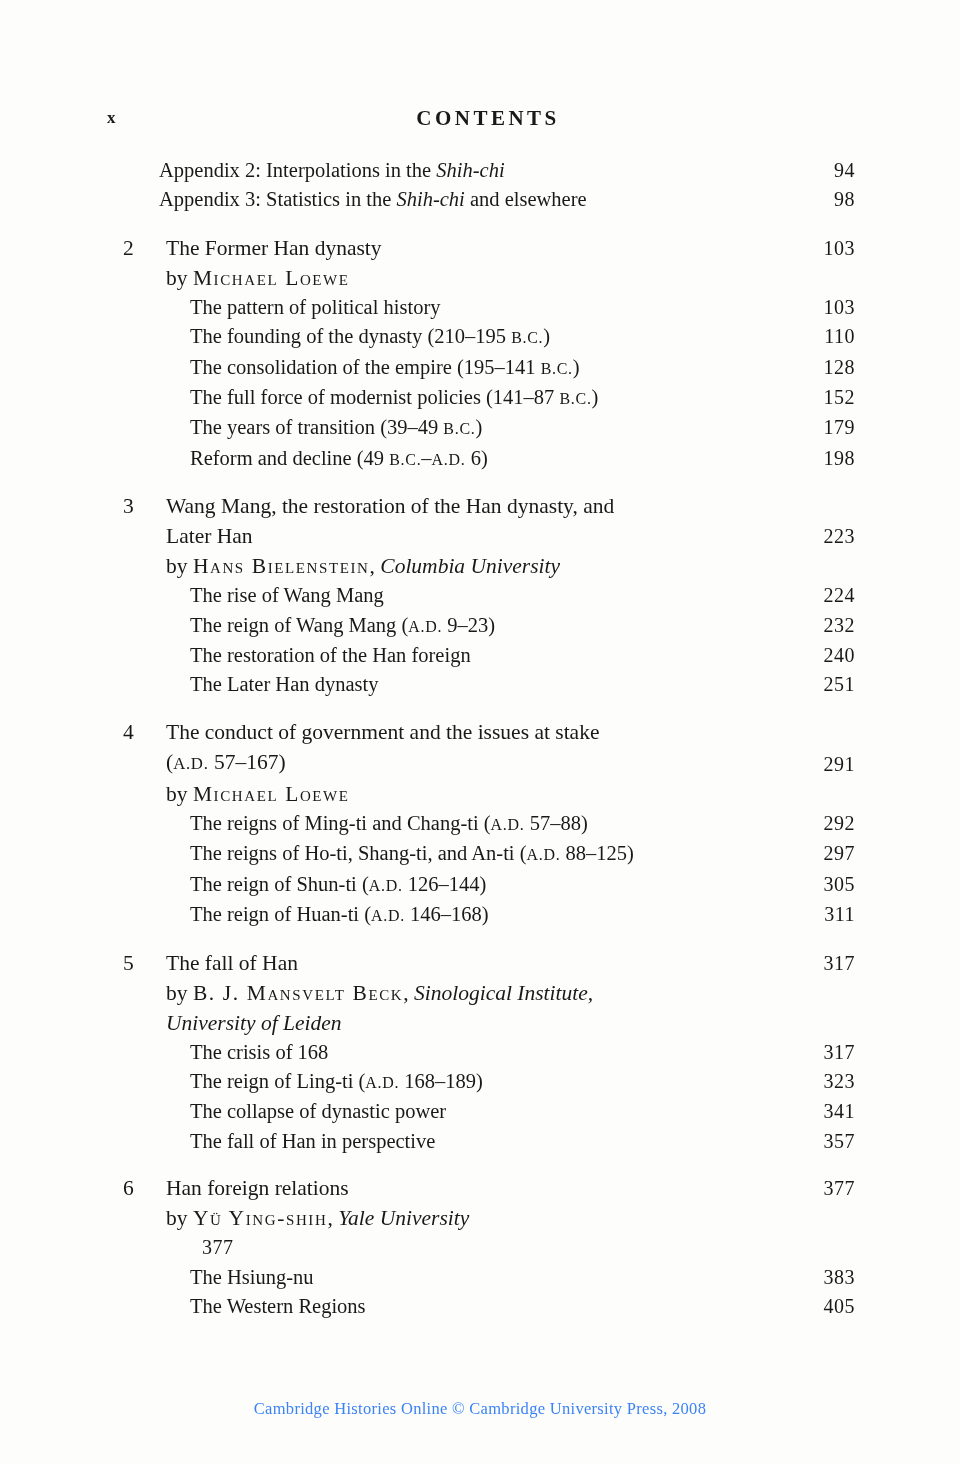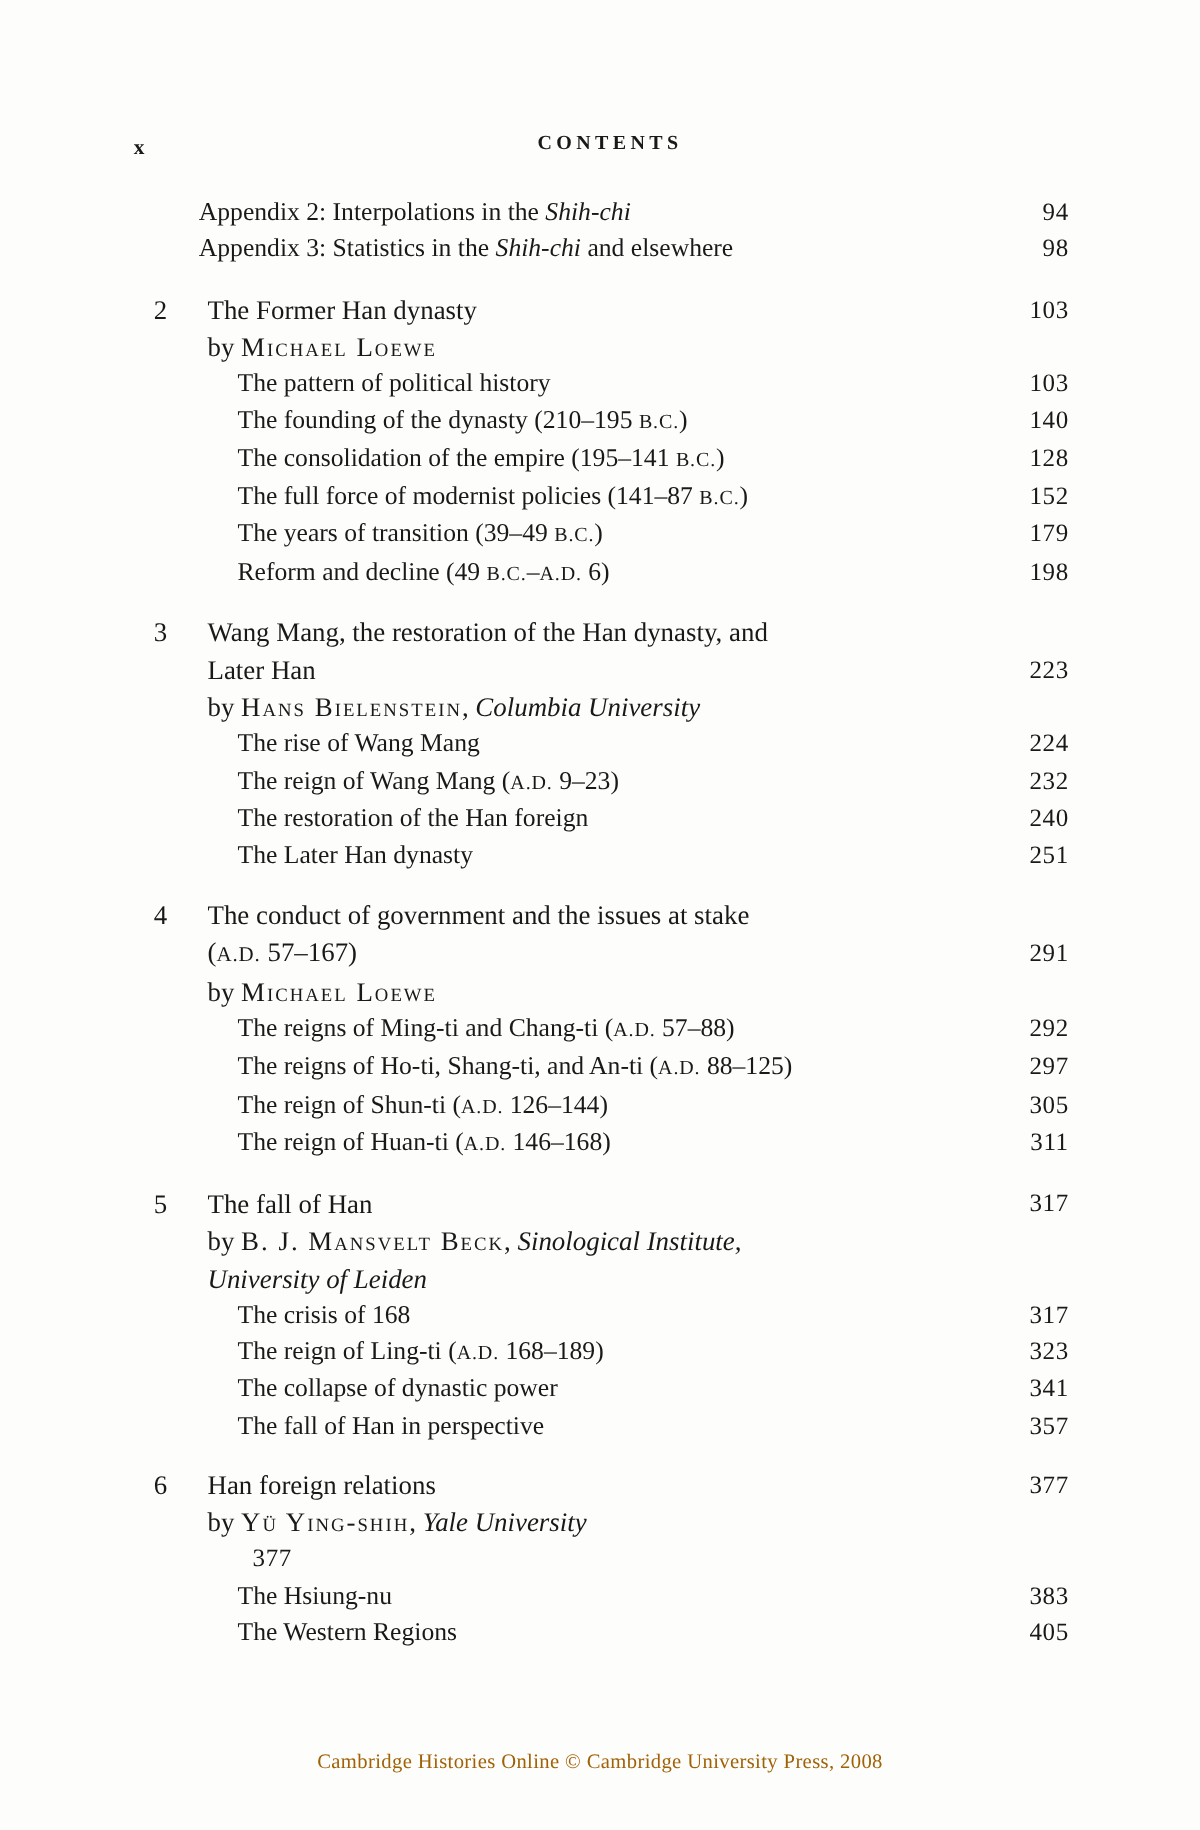--- a/index.html
+++ b/index.html
@@ -14,57 +14,57 @@
   
   .runhead{
     position:absolute;top:106px;left:123px;width:730px;height:24px;
   }
   .folio{
     position:absolute;left:-16px;top:2px;
     font-weight:bold;font-size:17px;
   }
   .head-title{
     text-align:center;
-    font-weight:bold;font-size:16px;letter-spacing:3.5px;
+    font-weight:bold;font-size:21px;letter-spacing:3.5px;
   }
   
   .textblock{
     position:absolute;left:123px;top:152px;width:732px;
   }
   .chapter{
     display:flex;margin-top:17px;
     font-size:21.5px;line-height:30px;
   }
   .chapter-first{margin-top:18px;}
   .chnum{
     width:43px;flex:0 0 43px;
   }
   .chbody{flex:1 1 auto;}
-  .chline{display:flex;justify-content:space-between;align-items:center;gap:26px;}
+  .chline{display:flex;justify-content:space-between;align-items:flex-end;gap:26px;}
   .chtext{white-space:nowrap;}
   .entries{
     margin-top:0;margin-left:67px;
     font-size:20.5px;line-height:29.4px;
   }
   .entries-top{margin-top:4px;margin-left:36px;}
   .entry{display:flex;justify-content:space-between;align-items:baseline;}
   .etext{white-space:nowrap;}
   .pagenum{
     flex:0 0 auto;padding-left:12px;
     font-size:20px;letter-spacing:0.5px;
   }
   
   .seg-i{font-style:italic;}
   .seg-sc{font-variant:small-caps;letter-spacing:1.6px;}
   .seg-caps{font-size:0.78em;letter-spacing:0.7px;}
   
   .footer{
     position:absolute;left:0;top:1399px;width:960px;
     text-align:center;
-    font-size:16.5px;color:#a16207;letter-spacing:0.3px;
+    font-size:16.5px;color:#3b82f6;letter-spacing:0.3px;
   }
 </style>
 </head>
 <body>
 
 <div class="page">
 
   <div class="runhead">
     <span class="folio">x</span>
     <div class="head-title">CONTENTS</div>
@@ -93,21 +93,21 @@
           </div>
         </div>
       </div>
       <div class="entries">
         <div class="entry">
           <span class="etext"><span>The pattern of political history</span></span>
           <span class="pagenum">103</span>
         </div>
         <div class="entry">
           <span class="etext"><span>The founding of the dynasty (210–195 </span><span class="seg-caps">B.C.</span><span>)</span></span>
-          <span class="pagenum">140</span>
+          <span class="pagenum">110</span>
         </div>
         <div class="entry">
           <span class="etext"><span>The consolidation of the empire (195–141 </span><span class="seg-caps">B.C.</span><span>)</span></span>
           <span class="pagenum">128</span>
         </div>
         <div class="entry">
           <span class="etext"><span>The full force of modernist policies (141–87 </span><span class="seg-caps">B.C.</span><span>)</span></span>
           <span class="pagenum">152</span>
         </div>
         <div class="entry">

